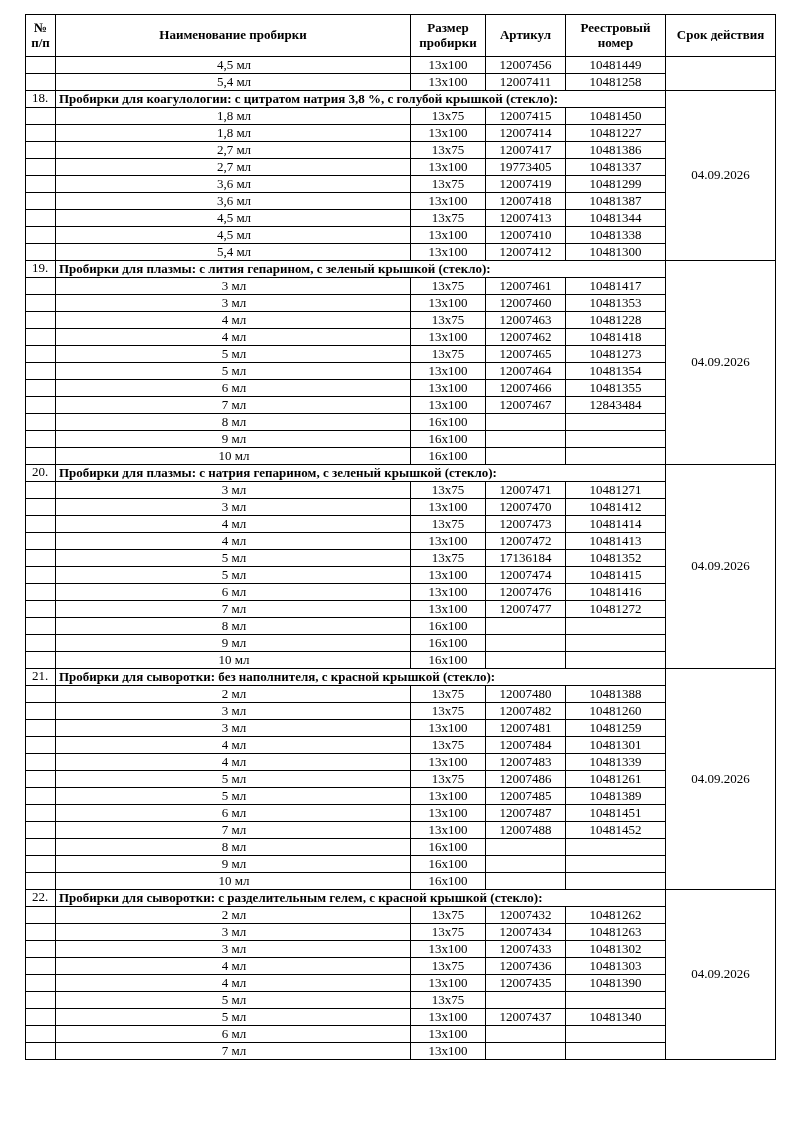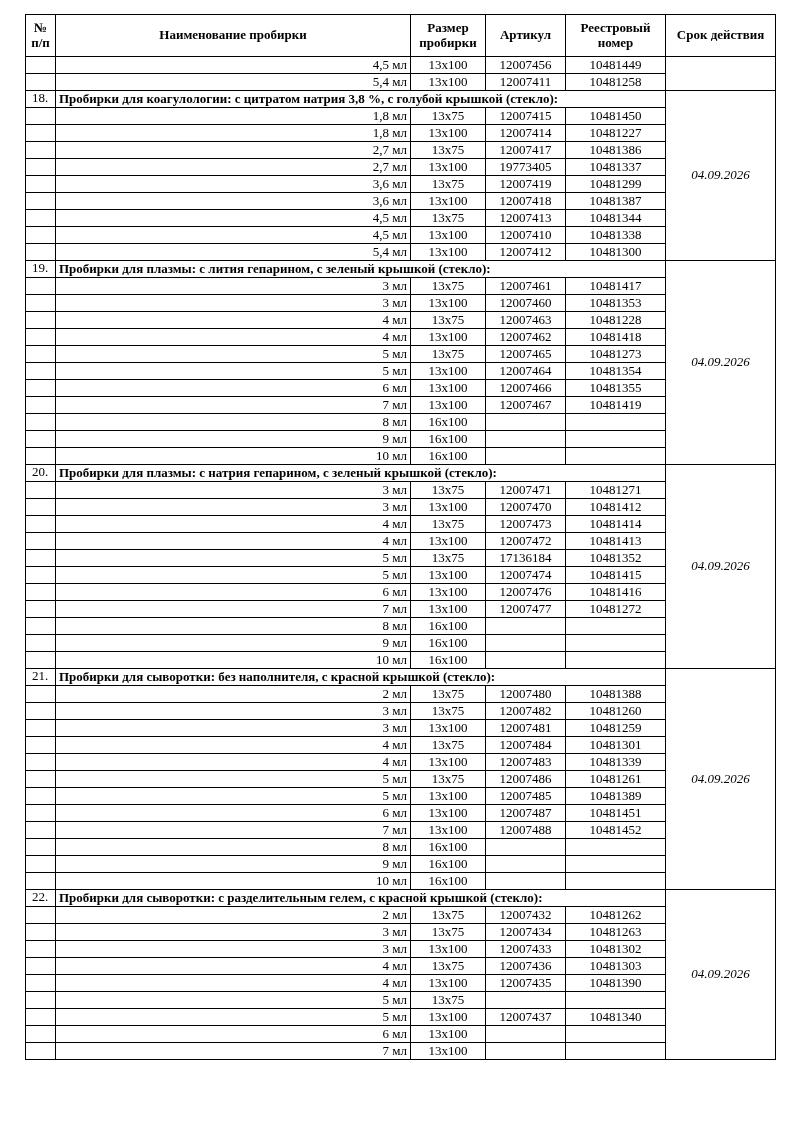--- a/index.html
+++ b/index.html
@@ -32,21 +32,21 @@
   }
   .tube-table th {
     font-weight: bold;
     text-align: center;
     vertical-align: middle;
     white-space: normal;
     padding: 2px;
     height: 42px;
   }
   td.name {
-    text-align: right;
+    text-align: center;
     padding-left: 5px;
     white-space: nowrap;
   }
   td.c {
     text-align: center;
     white-space: nowrap;
   }
   td.num {
     text-align: center;
     padding-left: 2px;
@@ -55,21 +55,20 @@
   }
   td.section-title {
     text-align: left;
     font-weight: bold;
     white-space: nowrap;
   }
   td.valid {
     text-align: center;
     vertical-align: middle;
     white-space: nowrap;
-    font-style: italic;
   }
 </style>
 </head>
 <body>
 
 <div class="page">
   <table class="tube-table">
     <colgroup>
       <col style="width:30px">
       <col style="width:355px">
@@ -224,21 +223,21 @@
           <td class="name">6 мл</td>
           <td class="c">13х100</td>
           <td class="c">12007466</td>
           <td class="c">10481355</td>
         </tr>
         <tr>
           <td class="num"></td>
           <td class="name">7 мл</td>
           <td class="c">13х100</td>
           <td class="c">12007467</td>
-          <td class="c">10481419</td>
+          <td class="c">12843484</td>
         </tr>
         <tr>
           <td class="num"></td>
           <td class="name">8 мл</td>
           <td class="c">16х100</td>
           <td class="c"></td>
           <td class="c"></td>
         </tr>
         <tr>
           <td class="num"></td>

